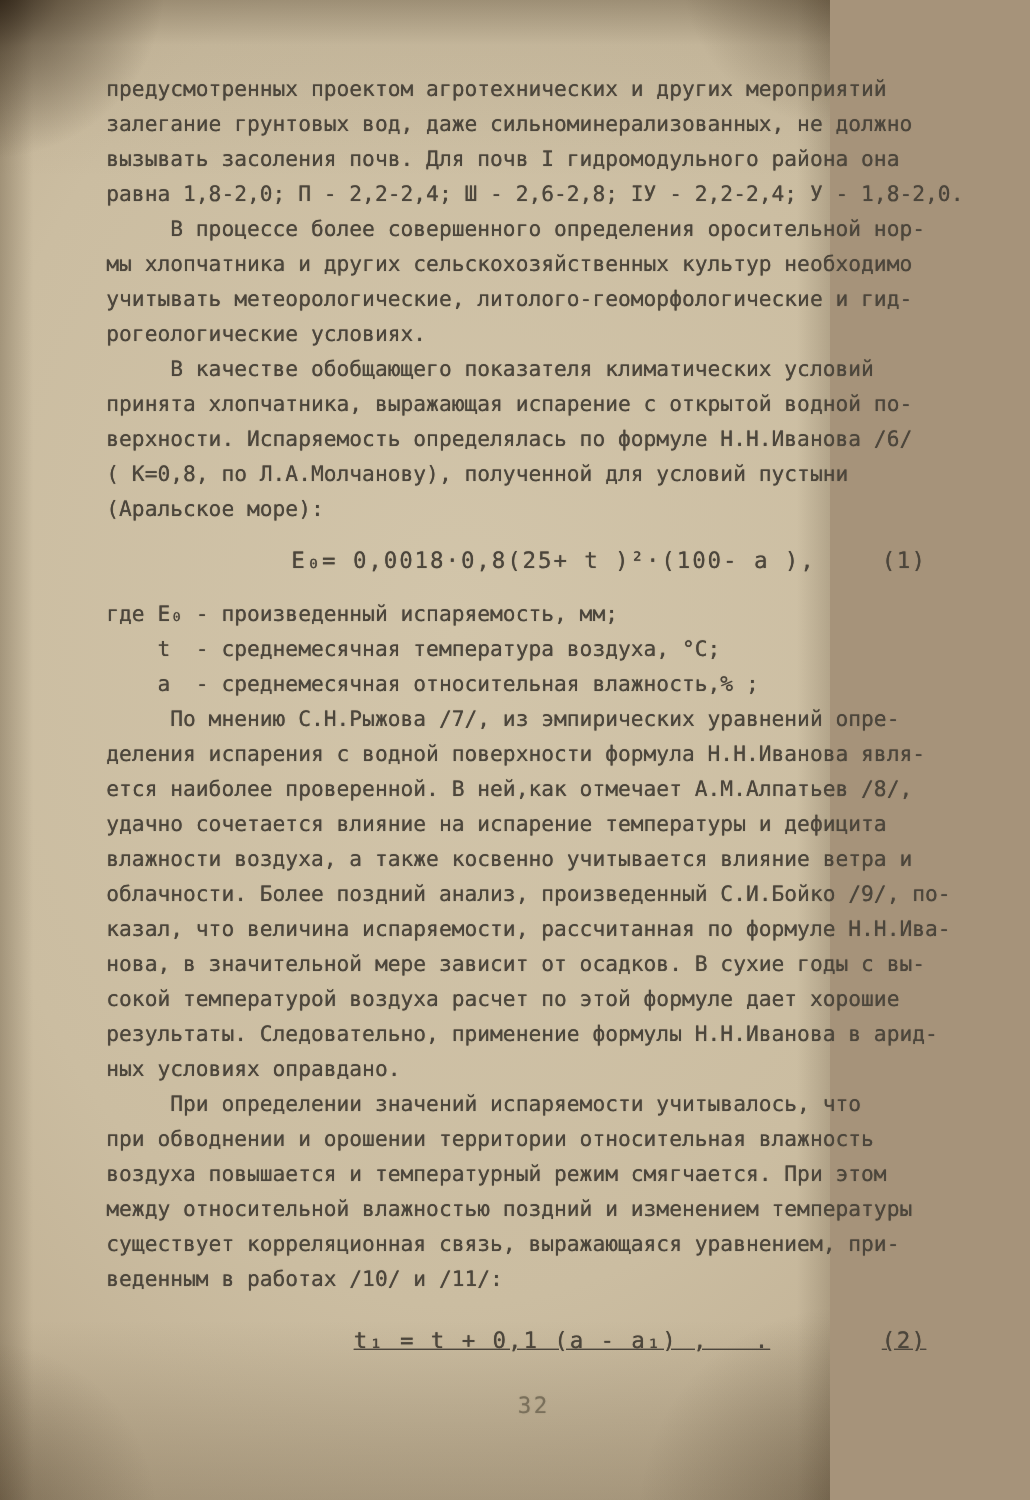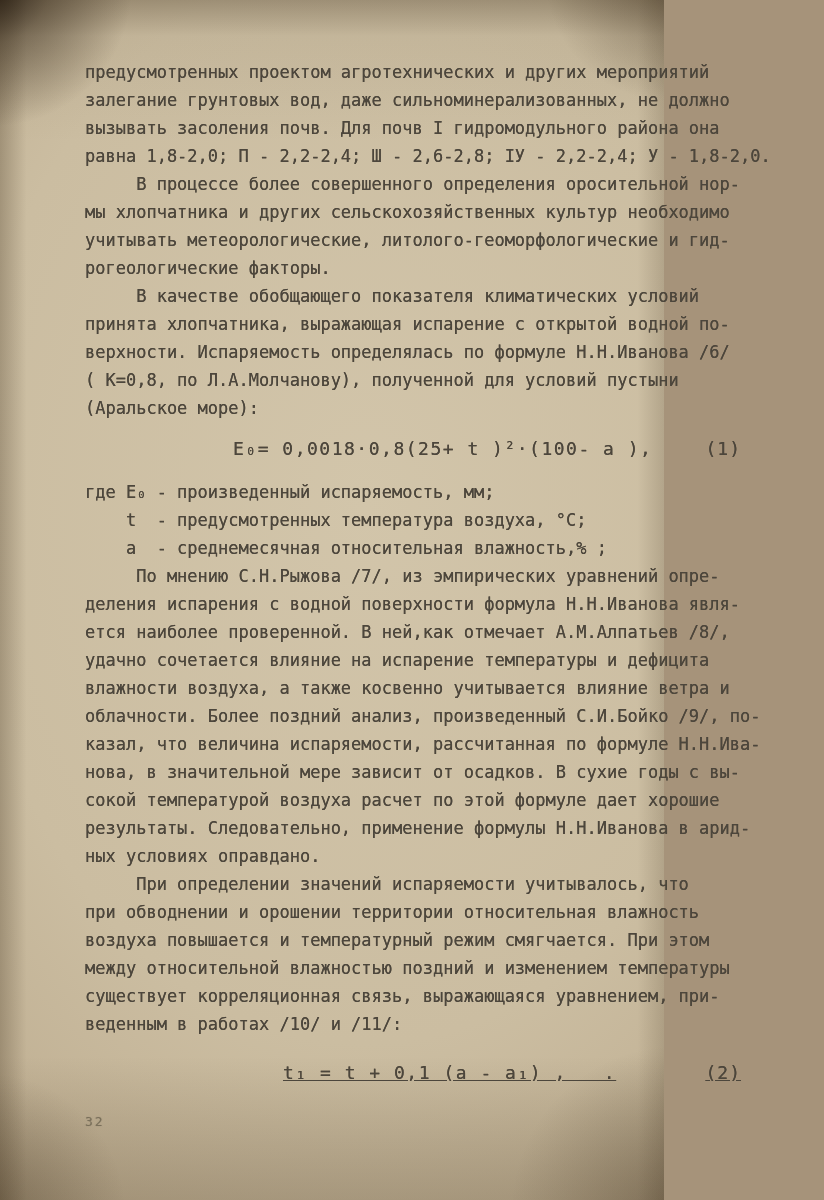--- a/index.html
+++ b/index.html
@@ -47,57 +47,58 @@
     line-height: 30px;
     color: #4c463c;
     text-shadow: 0 0 0.6px rgba(70,62,50,0.85);
   }
   .formula-text { letter-spacing: 1.5px; white-space: pre; }
   .formula-num { margin-right: 28px; letter-spacing: 1px; }
   .formula-1 { margin: 12px 0 14px 0; padding-left: 148px; }
   .formula-2 { margin: 20px 0 0 0; padding-left: 198px; text-decoration: underline; }
   .pagenum {
     margin-top: 26px;
-    font-size: 13px;
+    text-align: center;
+    font-size: 18px;
     letter-spacing: 2px;
     color: #7a705b;
     text-shadow: 0 0 1px rgba(122,112,91,0.6);
   }
 </style>
 </head>
 <body>
 
 <div class="paper">
   <div class="textcol" id="content">
       <div class="block">
         <div class="line">предусмотренных проектом агротехнических и других мероприятий</div>
         <div class="line">залегание грунтовых вод, даже сильноминерализованных, не должно</div>
         <div class="line">вызывать засоления почв. Для почв I гидромодульного района она</div>
         <div class="line">равна 1,8-2,0; П - 2,2-2,4; Ш - 2,6-2,8; IУ - 2,2-2,4; У - 1,8-2,0.</div>
       </div>
       <div class="block">
         <div class="line">     В процессе более совершенного определения оросительной нор-</div>
         <div class="line">мы хлопчатника и других сельскохозяйственных культур необходимо</div>
         <div class="line">учитывать метеорологические, литолого-геоморфологические и гид-</div>
-        <div class="line">рогеологические факторы.</div>
+        <div class="line">рогеологические условиях.</div>
       </div>
       <div class="block">
         <div class="line">     В качестве обобщающего показателя климатических условий</div>
         <div class="line">принята хлопчатника, выражающая испарение с открытой водной по-</div>
         <div class="line">верхности. Испаряемость определялась по формуле Н.Н.Иванова /6/</div>
         <div class="line">( К=0,8, по Л.А.Молчанову), полученной для условий пустыни</div>
         <div class="line">(Аральское море):</div>
       </div>
       <div class="formula-row formula-1">
         <span class="formula-text">Е₀= 0,0018·0,8(25+ t )²·(100- a ),</span>
         <span class="formula-num">(1)</span>
       </div>
       <div class="block">
         <div class="line">где Е₀ - произведенный испаряемость, мм;</div>
-        <div class="line">    t  - предусмотренных температура воздуха, °С;</div>
+        <div class="line">    t  - среднемесячная температура воздуха, °С;</div>
         <div class="line">    a  - среднемесячная относительная влажность,% ;</div>
       </div>
       <div class="block">
         <div class="line">     По мнению С.Н.Рыжова /7/, из эмпирических уравнений опре-</div>
         <div class="line">деления испарения с водной поверхности формула Н.Н.Иванова явля-</div>
         <div class="line">ется наиболее проверенной. В ней,как отмечает А.М.Алпатьев /8/,</div>
         <div class="line">удачно сочетается влияние на испарение температуры и дефицита</div>
         <div class="line">влажности воздуха, а также косвенно учитывается влияние ветра и</div>
         <div class="line">облачности. Более поздний анализ, произведенный С.И.Бойко /9/, по-</div>
         <div class="line">казал, что величина испаряемости, рассчитанная по формуле Н.Н.Ива-</div>

